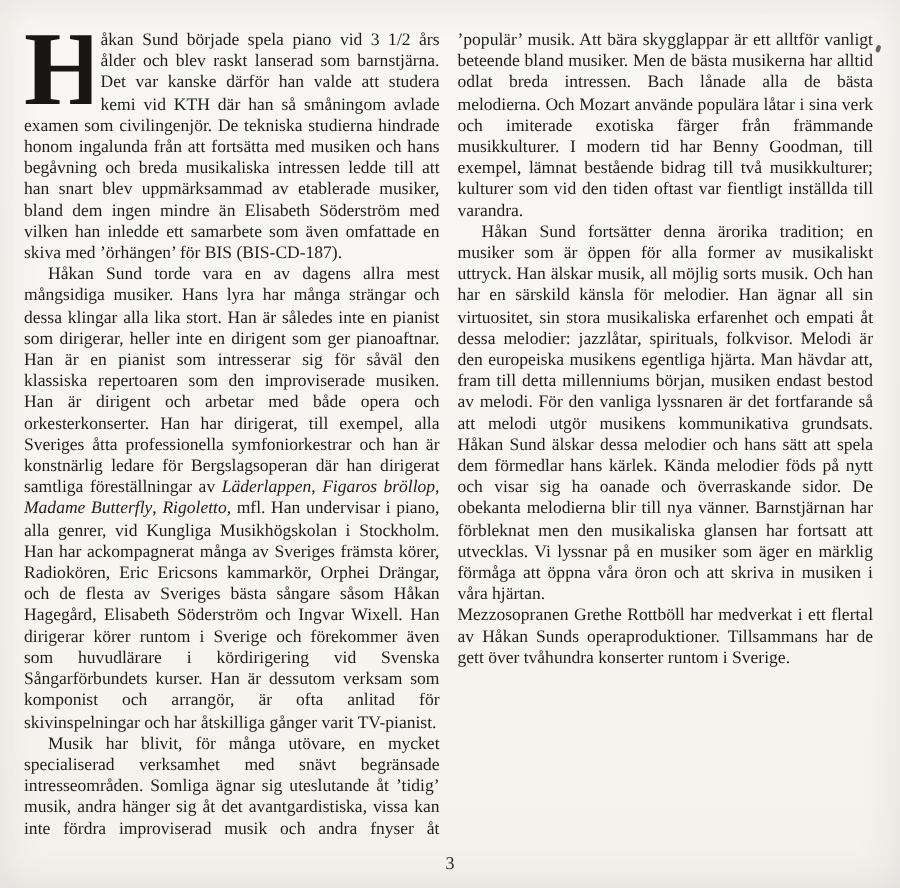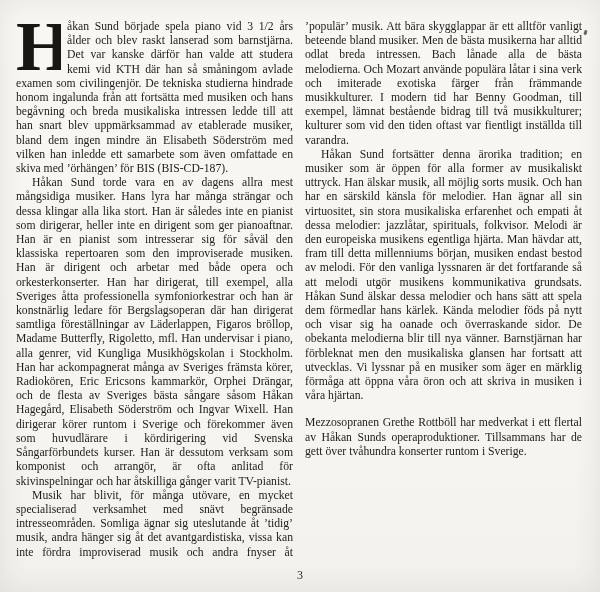--- a/index.html
+++ b/index.html
@@ -24,23 +24,23 @@
     column-fill:auto;
     overflow:hidden;
     font-size:11.7px;
     line-height:14.2px;
     color:#1e1d1b;
     text-align:justify;
     hyphens:none;
   }
   .columns p{margin:0;padding:0;}
   .columns p.indent{text-indent:16px;}
-  .columns p.note{margin-top:13px;}
+  .columns p.note{}
   .b{font-weight:normal;}
-  .i{}
+  .i{font-style:italic;}
   .dropcap{
     float:left;
     width:45px;height:52px;
     margin:1px 6px 0 0;
     font-family:"Liberation Serif","DejaVu Serif",serif;
     font-weight:bold;
     font-size:70px;
     line-height:52px;
     overflow:hidden;
     color:#181713;

